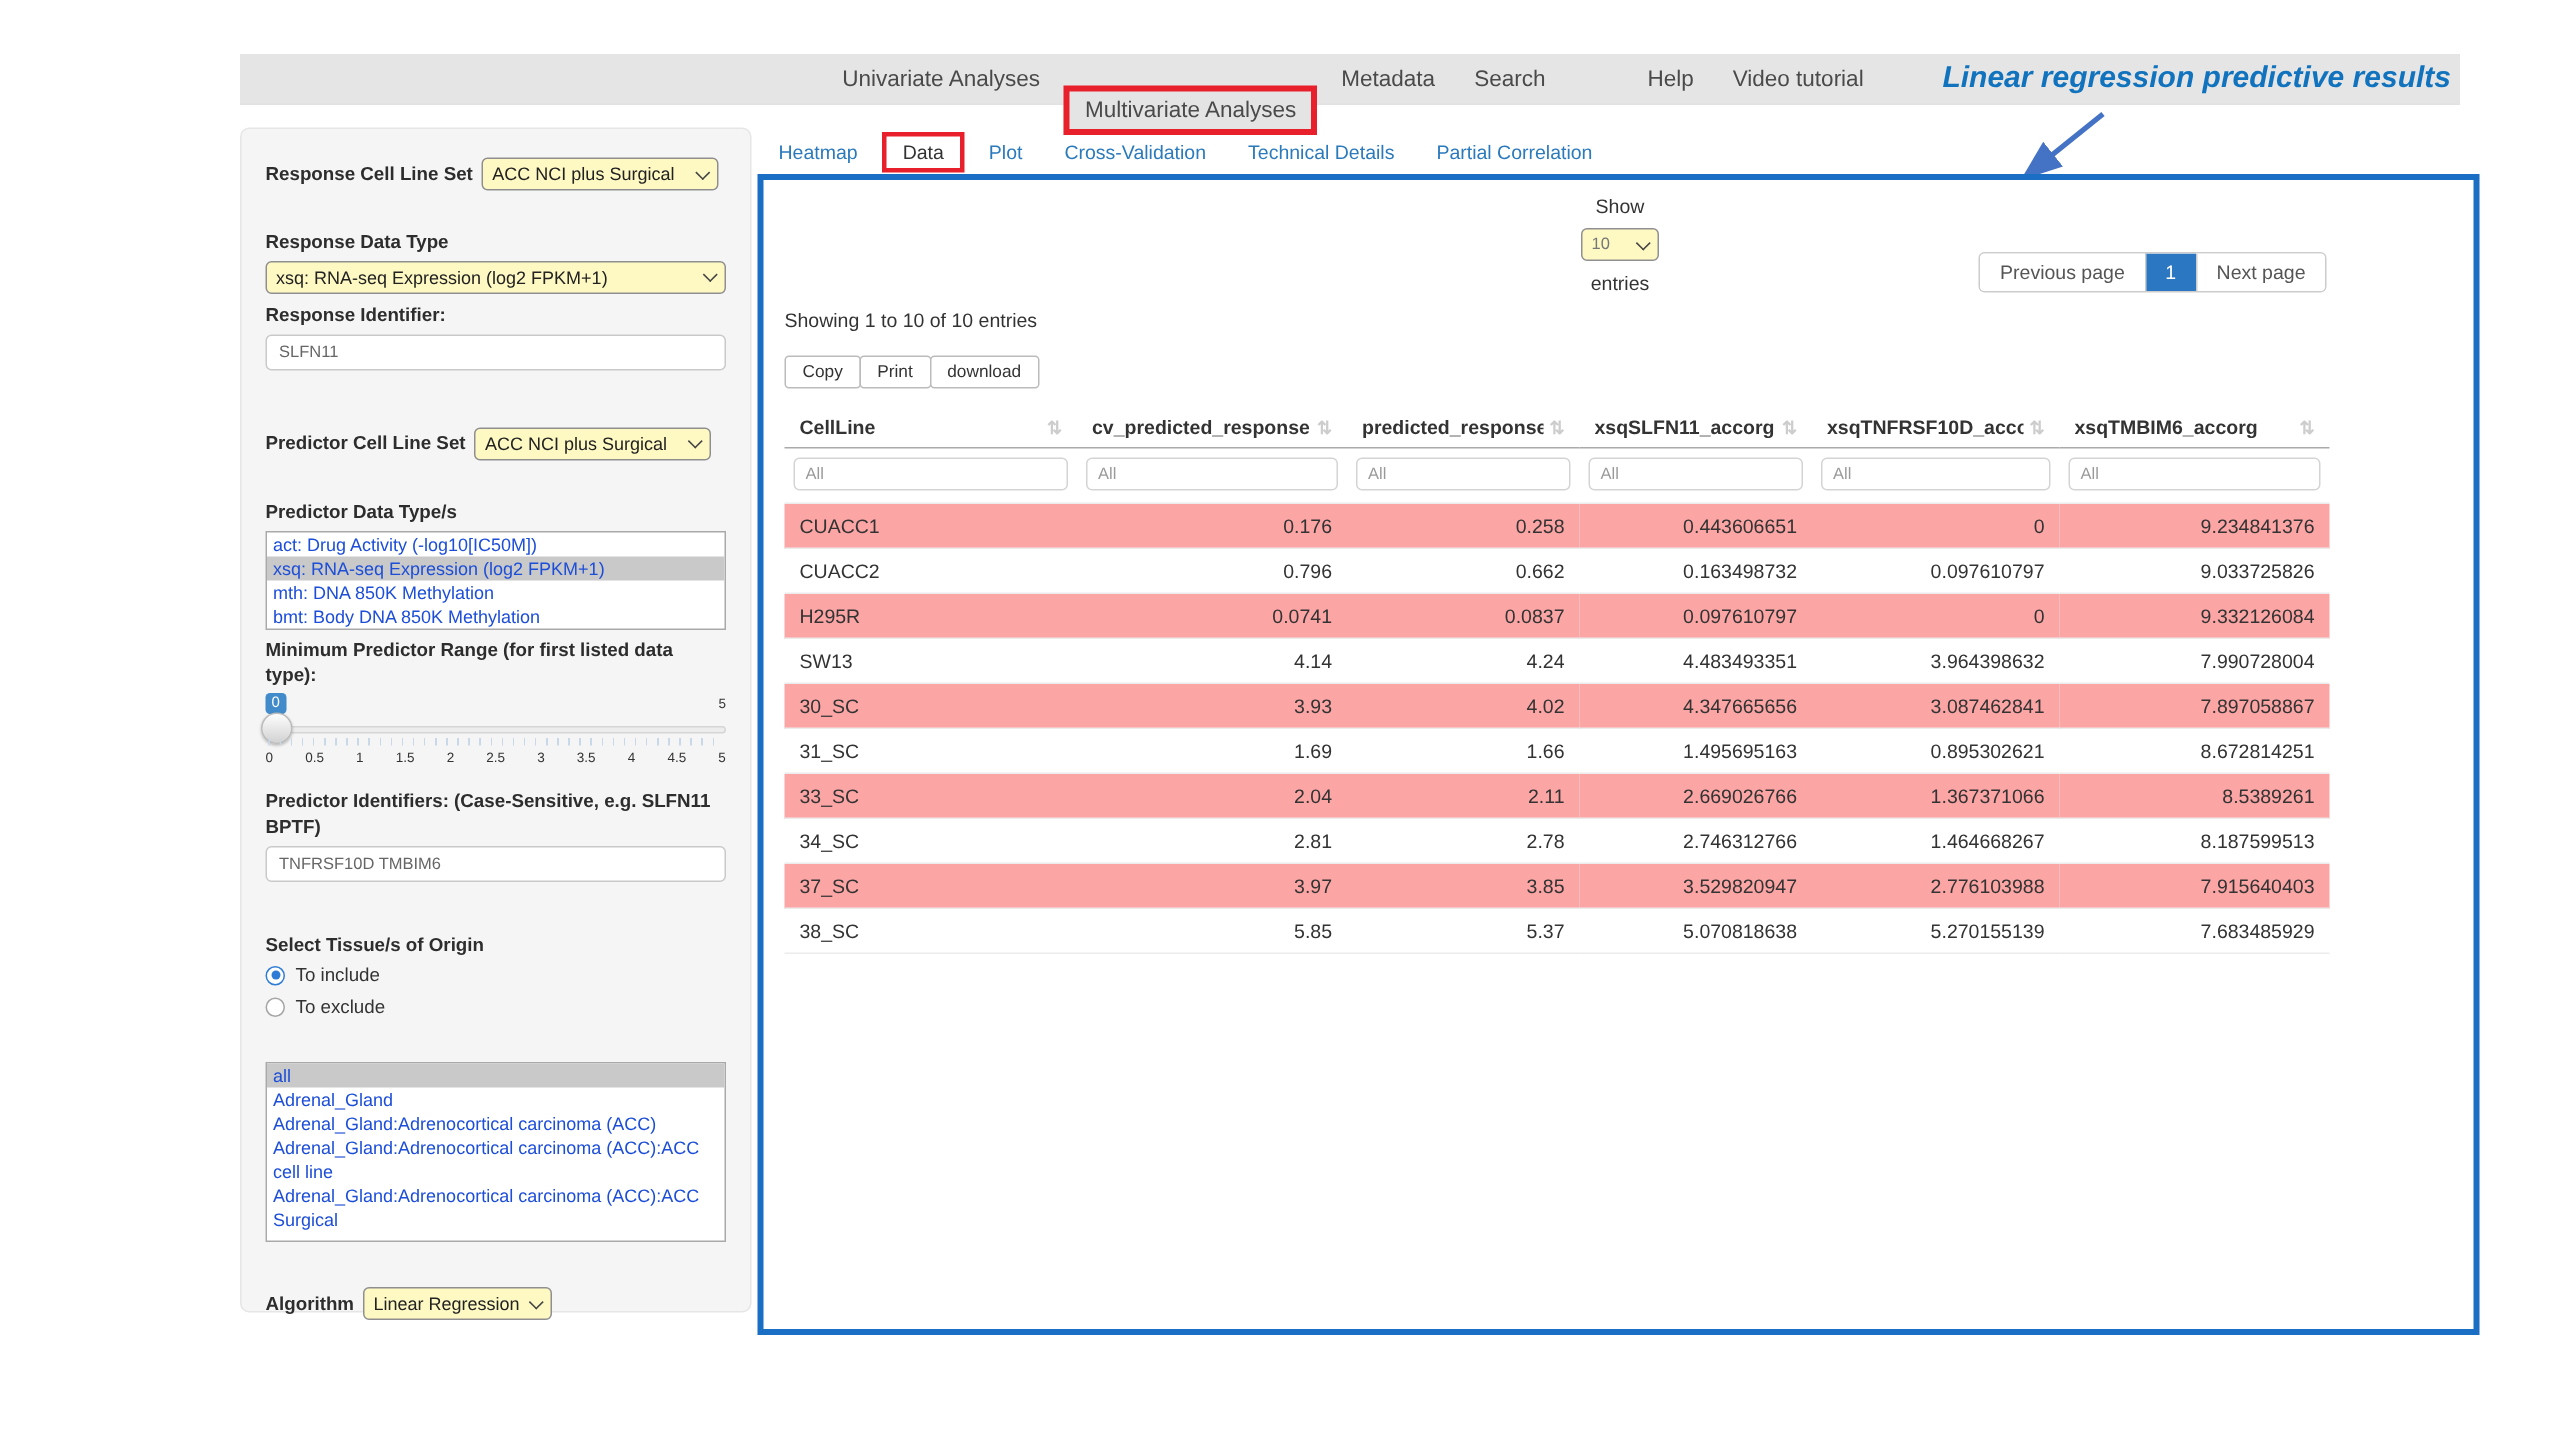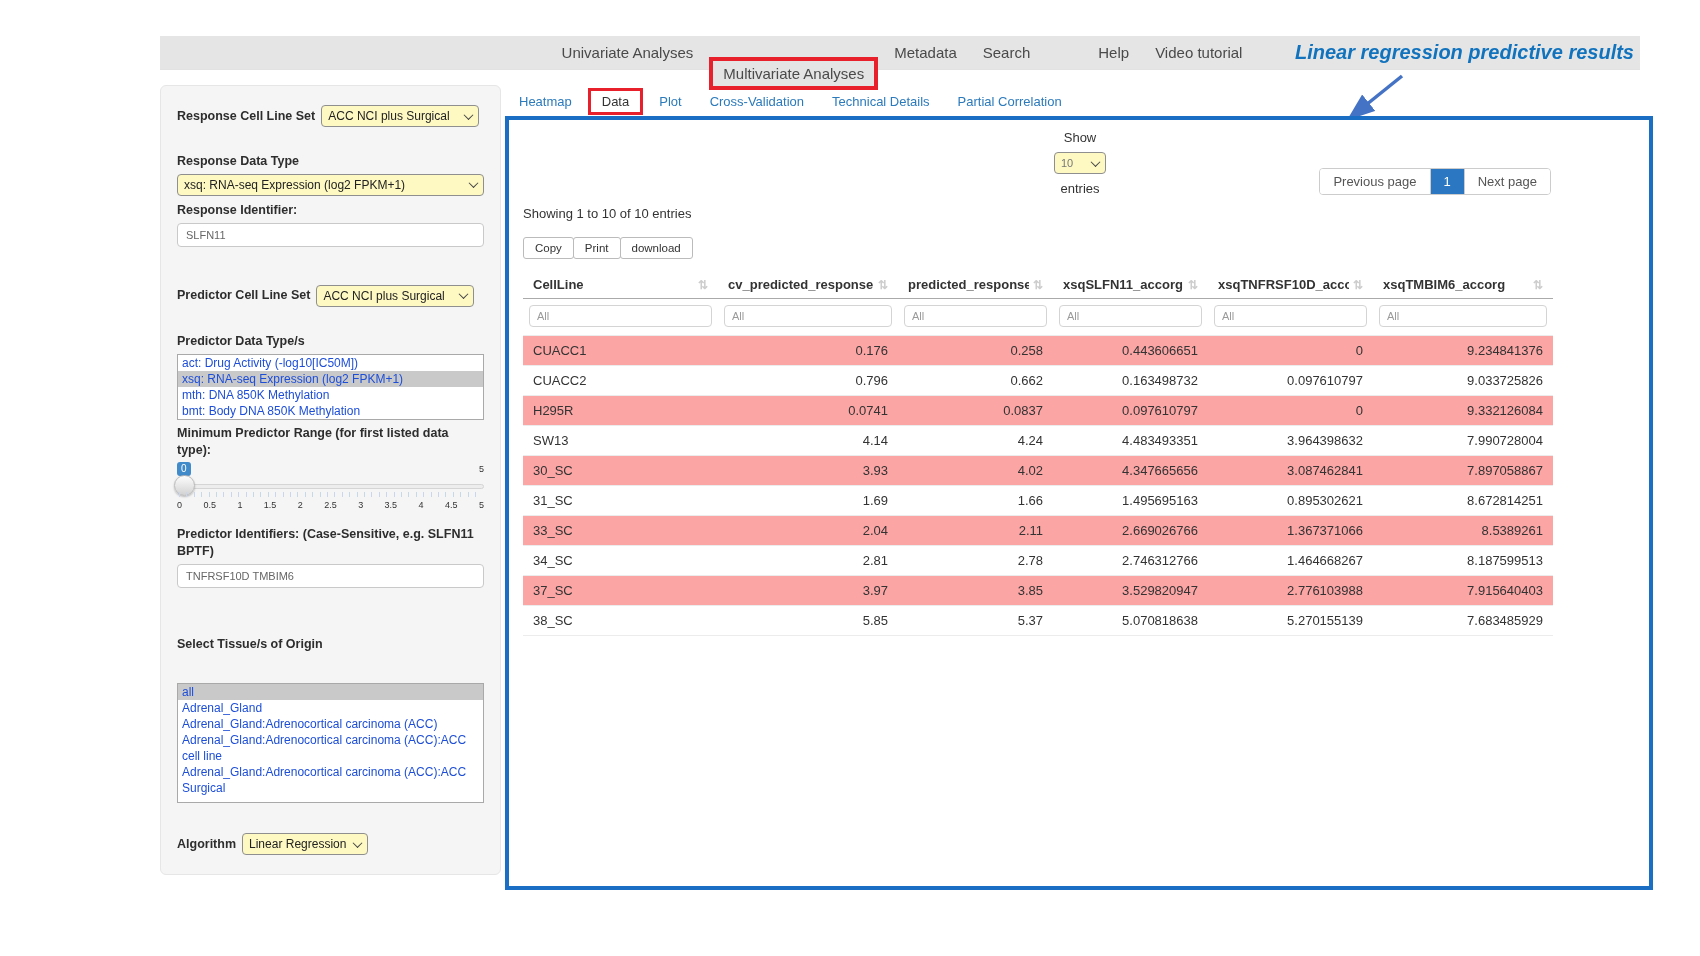--- a/index.html
+++ b/index.html
@@ -174,21 +174,31 @@
           <span>3.5</span>
           <span>4</span>
           <span>4.5</span>
           <span>5</span>
         </div>
     </div>
 
     <div class="fld-label" style="margin-top:12px;width:300px;">Predictor Identifiers: (Case-Sensitive, e.g. SLFN11 BPTF)</div>
     <input class="text-input" value="TNFRSF10D TMBIM6" style="">
 
-    <div class="fld-label" style="margin-top:48px;">Select Tissue/s of Origin</div>
+    <div class="fld-label" style="margin-top:34px;">Select Tissue/s of Origin</div>
+    <div>
+        <div class="radio-row">
+          <span class="radio on"></span>
+          <span class="radio-label">To include</span>
+        </div>
+        <div class="radio-row">
+          <span class="radio"></span>
+          <span class="radio-label">To exclude</span>
+        </div>
+      </div>
 
     <div class="listbox" style="margin-top:30px;height:120px;">
         <div class="opt selected">all</div>
         <div class="opt">Adrenal_Gland</div>
         <div class="opt">Adrenal_Gland:Adrenocortical carcinoma (ACC)</div>
         <div class="opt">Adrenal_Gland:Adrenocortical carcinoma (ACC):ACC cell line</div>
         <div class="opt">Adrenal_Gland:Adrenocortical carcinoma (ACC):ACC Surgical</div>
       </div>
 
     <div class="inline-row" style="margin-top:30px;">

